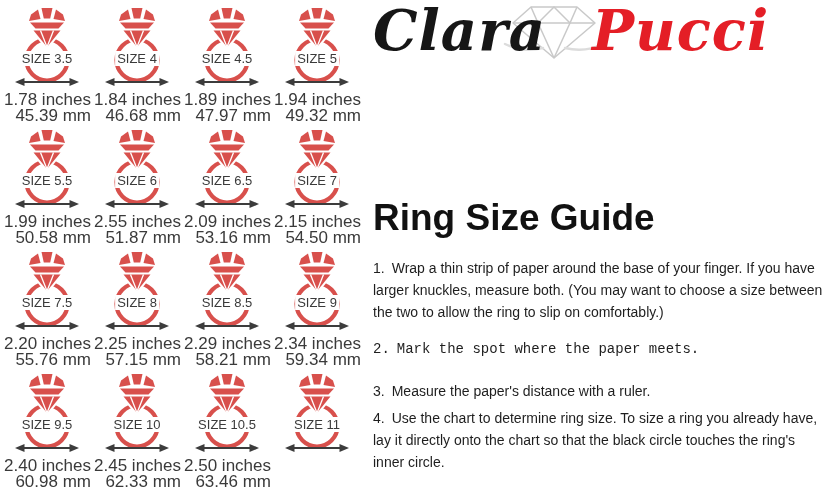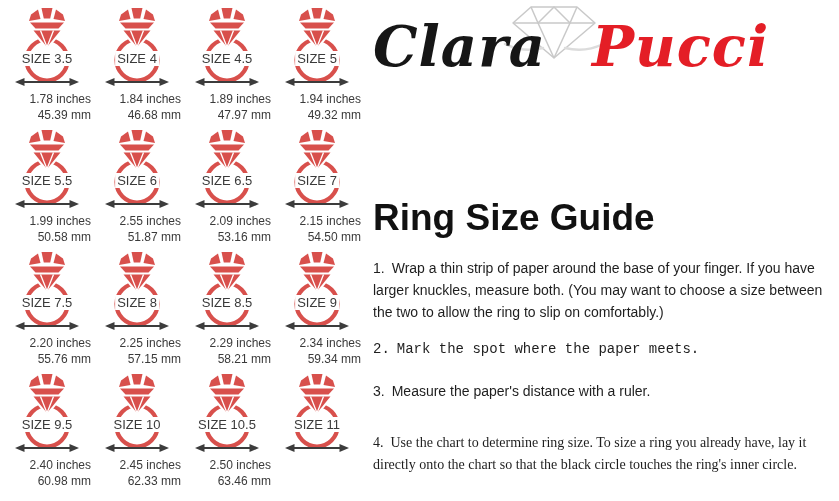--- a/index.html
+++ b/index.html
@@ -14,42 +14,42 @@
     justify-items:center;
   }
   .cell{width:88px;text-align:right;}
   .fig{position:relative;width:88px;height:82px;}
   .fig svg{display:block;}
   .size-label{
     position:absolute;left:50%;top:45px;transform:translateX(-50%);
     background:#ffffff;padding:0 2px;white-space:nowrap;
     font-size:13px;color:#3a3a3a;line-height:15px;
   }
-  .meas{margin-top:4px;font-size:12px;line-height:15.5px;color:#3a3a3a;}
+  .meas{margin-top:4px;font-size:17px;line-height:15.5px;color:#3a3a3a;}
   
   .right{position:absolute;left:373px;top:0;width:456px;}
   .logo{position:relative;height:100px;}
   .logo .diamond{position:absolute;left:128px;top:4px;}
   .brand-text{
-    position:absolute;left:0;top:16px;display:flex;gap:46px;
+    position:absolute;left:0;top:0;display:flex;gap:46px;
     font-family:"DejaVu Serif",serif;font-style:italic;font-weight:700;
     font-size:56px;line-height:1.1;letter-spacing:1px;white-space:nowrap;
   }
   .brand-first{color:#161616;position:relative;z-index:2;}
   .brand-second{color:#e41e26;position:relative;z-index:2;}
   .guide-title{
     margin:97px 0 0 0;font-size:37px;font-weight:700;color:#111111;
     letter-spacing:0;line-height:42px;
   }
   .step{margin:0;font-size:14px;line-height:22px;color:#1e1e1e;}
   .step .num{margin-right:7px;}
   .step-1{margin-top:18px;}
   .step-2{margin-top:15px;font-family:Liberation Mono, monospace;}
   .step-3{margin-top:20px;}
-  .step-4{margin-top:30px;font-family:Liberation Serif, serif;}
+  .step-4{margin-top:5px;}
 </style>
 </head>
 <body>
 
 <div class="ring-grid">
   <div class="cell">
     <div class="fig">
       <svg width="88" height="82" viewBox="0 0 88 82">
 
         <circle cx="44" cy="54" r="20.5" fill="none" stroke="#d8504c" stroke-width="4.2"></circle>

